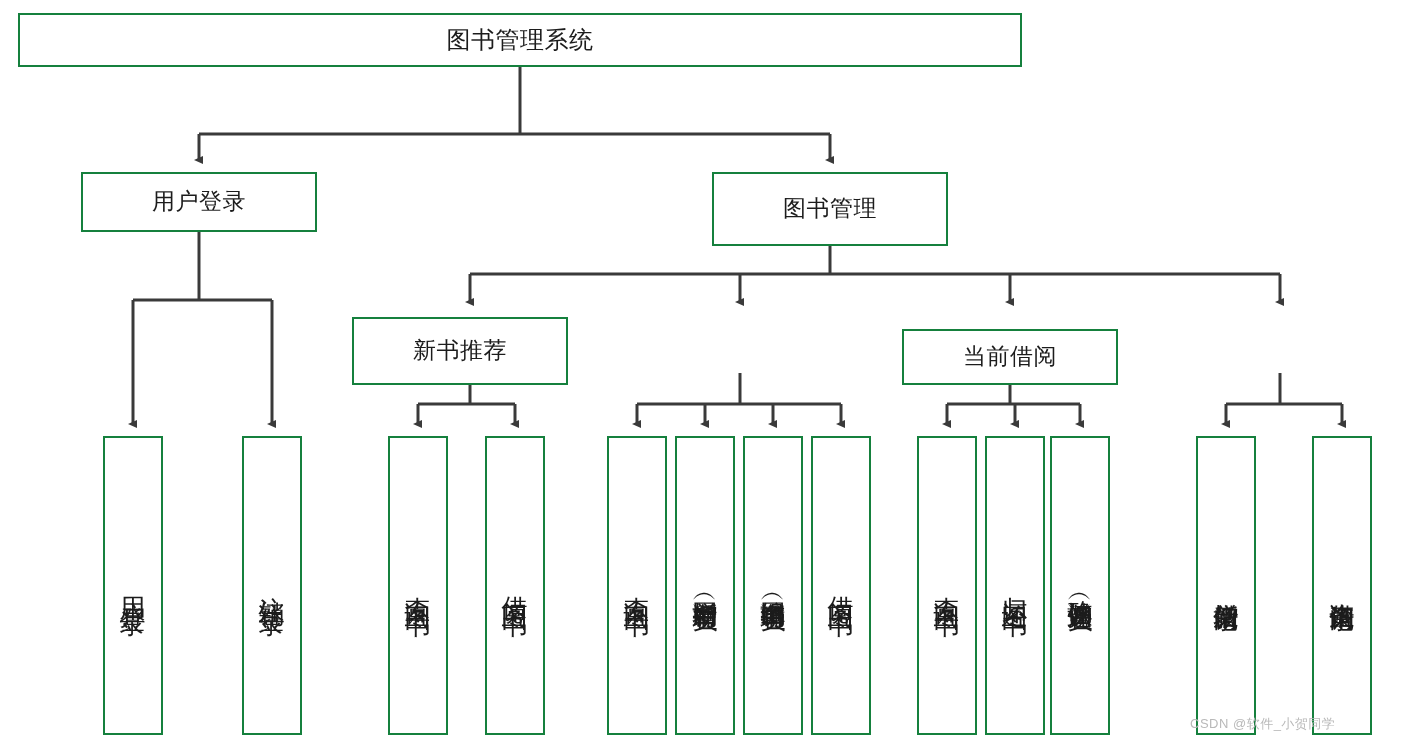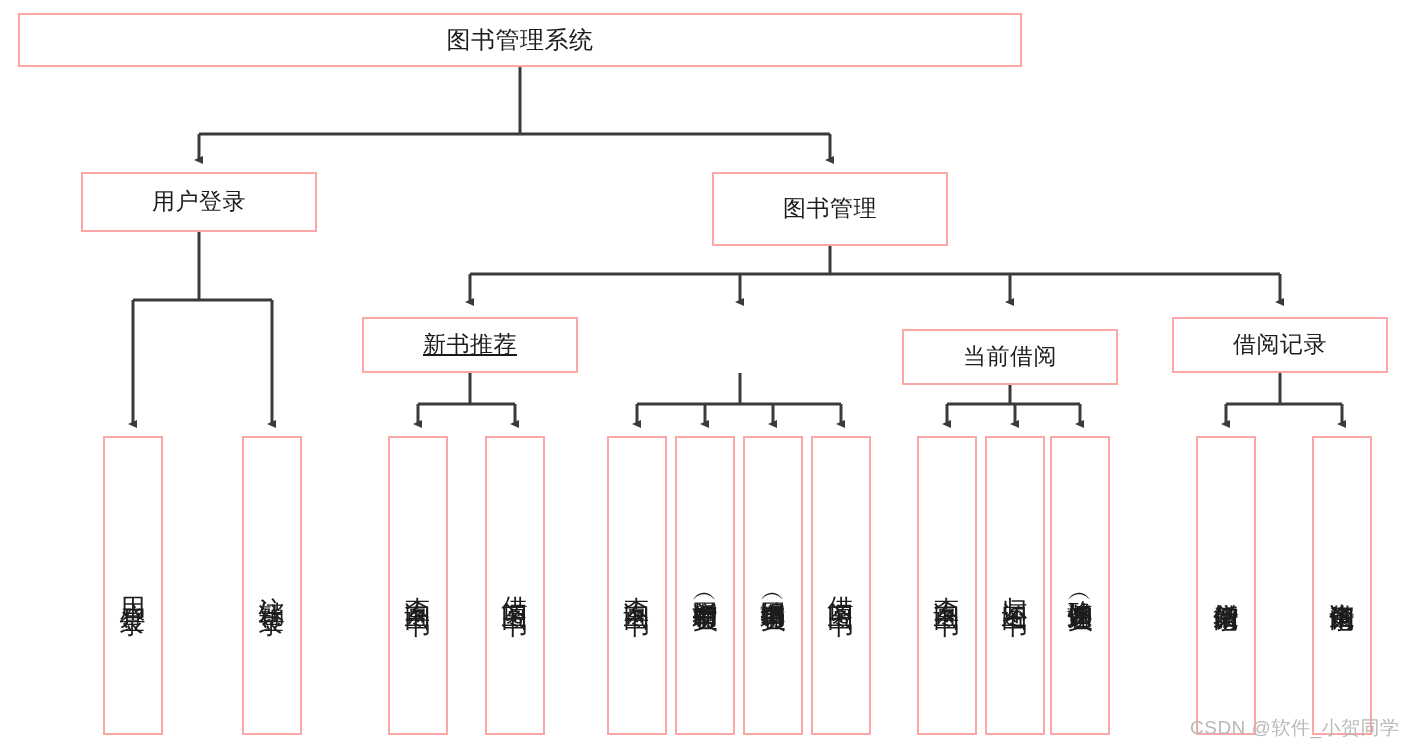--- a/index.html
+++ b/index.html
@@ -17,21 +17,21 @@
   svg#edges{
     position:absolute;
     left:0; top:0;
     width:1405px;
     height:747px;
     pointer-events:none;
   }
   .node{
     position:absolute;
     box-sizing:border-box;
-    border:2px solid #fca5a5;
+    border:2px solid #15803d;
     background:#ffffff;
     display:flex;
     align-items:center;
     justify-content:center;
     text-align:center;
   }
   .node .lbl{
     display:block;
     line-height:1.12;
     letter-spacing:0.5px;
@@ -55,21 +55,21 @@
     line-height:1.0;
     letter-spacing:5px;
     white-space:nowrap;
   }
   .v-node.tight .lbl{
     font-size:25px;
     letter-spacing:1px;
   }
   .watermark{
     position:absolute;
-    font-size:19px;
+    font-size:13px;
     color:#b9b9b9;
     white-space:nowrap;
     letter-spacing:0.5px;
   }
 </style>
 </head>
 <body>
 
 <div id="canvas">
 
@@ -128,28 +128,25 @@
     <span class="lbl">图书管理系统</span>
   </div>
 
   <div class="node h-node" style="left:81px;top:172px;width:236px;height:60px;">
     <span class="lbl">用户登录</span>
   </div>
   <div class="node h-node" style="left:712px;top:172px;width:236px;height:74px;">
     <span class="lbl">图书管理</span>
   </div>
 
-  <div class="node h-node" style="left:362px;top:317px;width:216px;height:56px;text-decoration:underline;">
+  <div class="node h-node" style="left:352px;top:317px;width:216px;height:68px;">
     <span class="lbl">新书推荐</span>
   </div>
   <div class="node h-node" style="left:902px;top:317px;width:216px;height:56px;margin-top:12px;">
     <span class="lbl">当前借阅</span>
-  </div>
-  <div class="node h-node" style="left:1172px;top:317px;width:216px;height:56px;">
-    <span class="lbl">借阅记录</span>
   </div>
 
   <div class="node v-node" style="left:103px;top:436px;width:60px;height:299px;">
     <span class="lbl">用户登录</span>
   </div>
   <div class="node v-node" style="left:242px;top:436px;width:60px;height:299px;">
     <span class="lbl">注销登录</span>
   </div>
 
   <div class="node v-node" style="left:388px;top:436px;width:60px;height:299px;">

